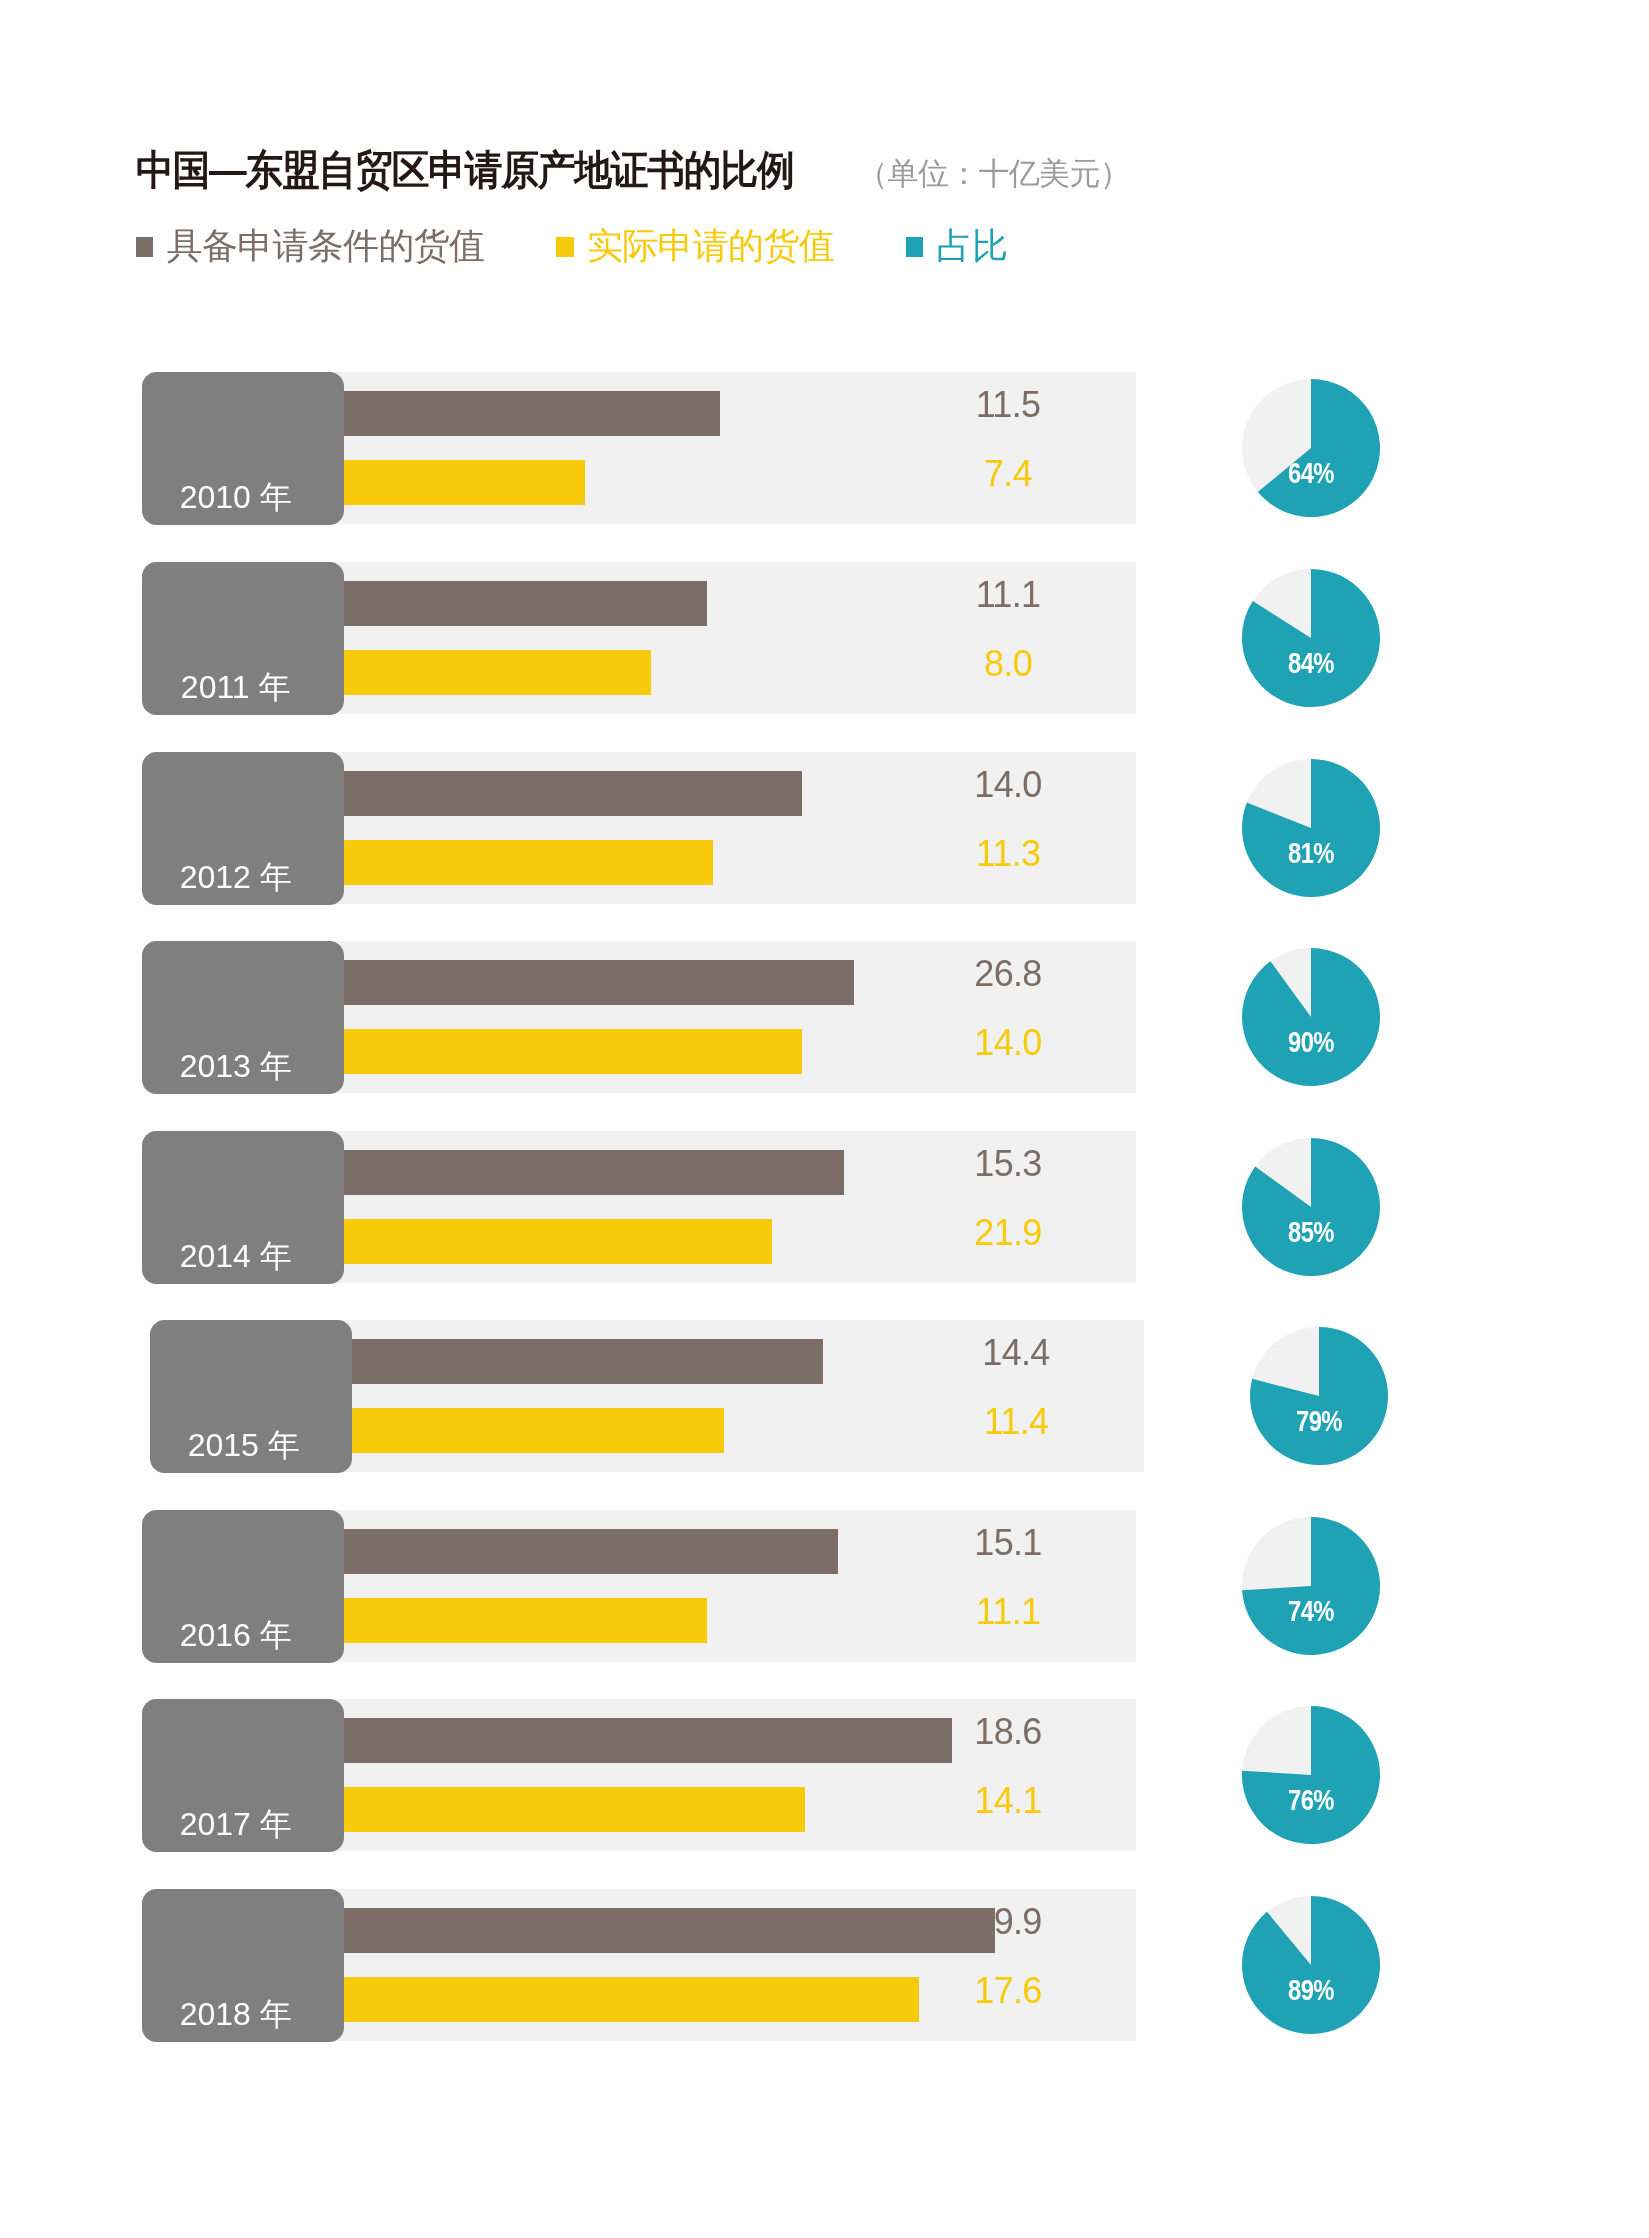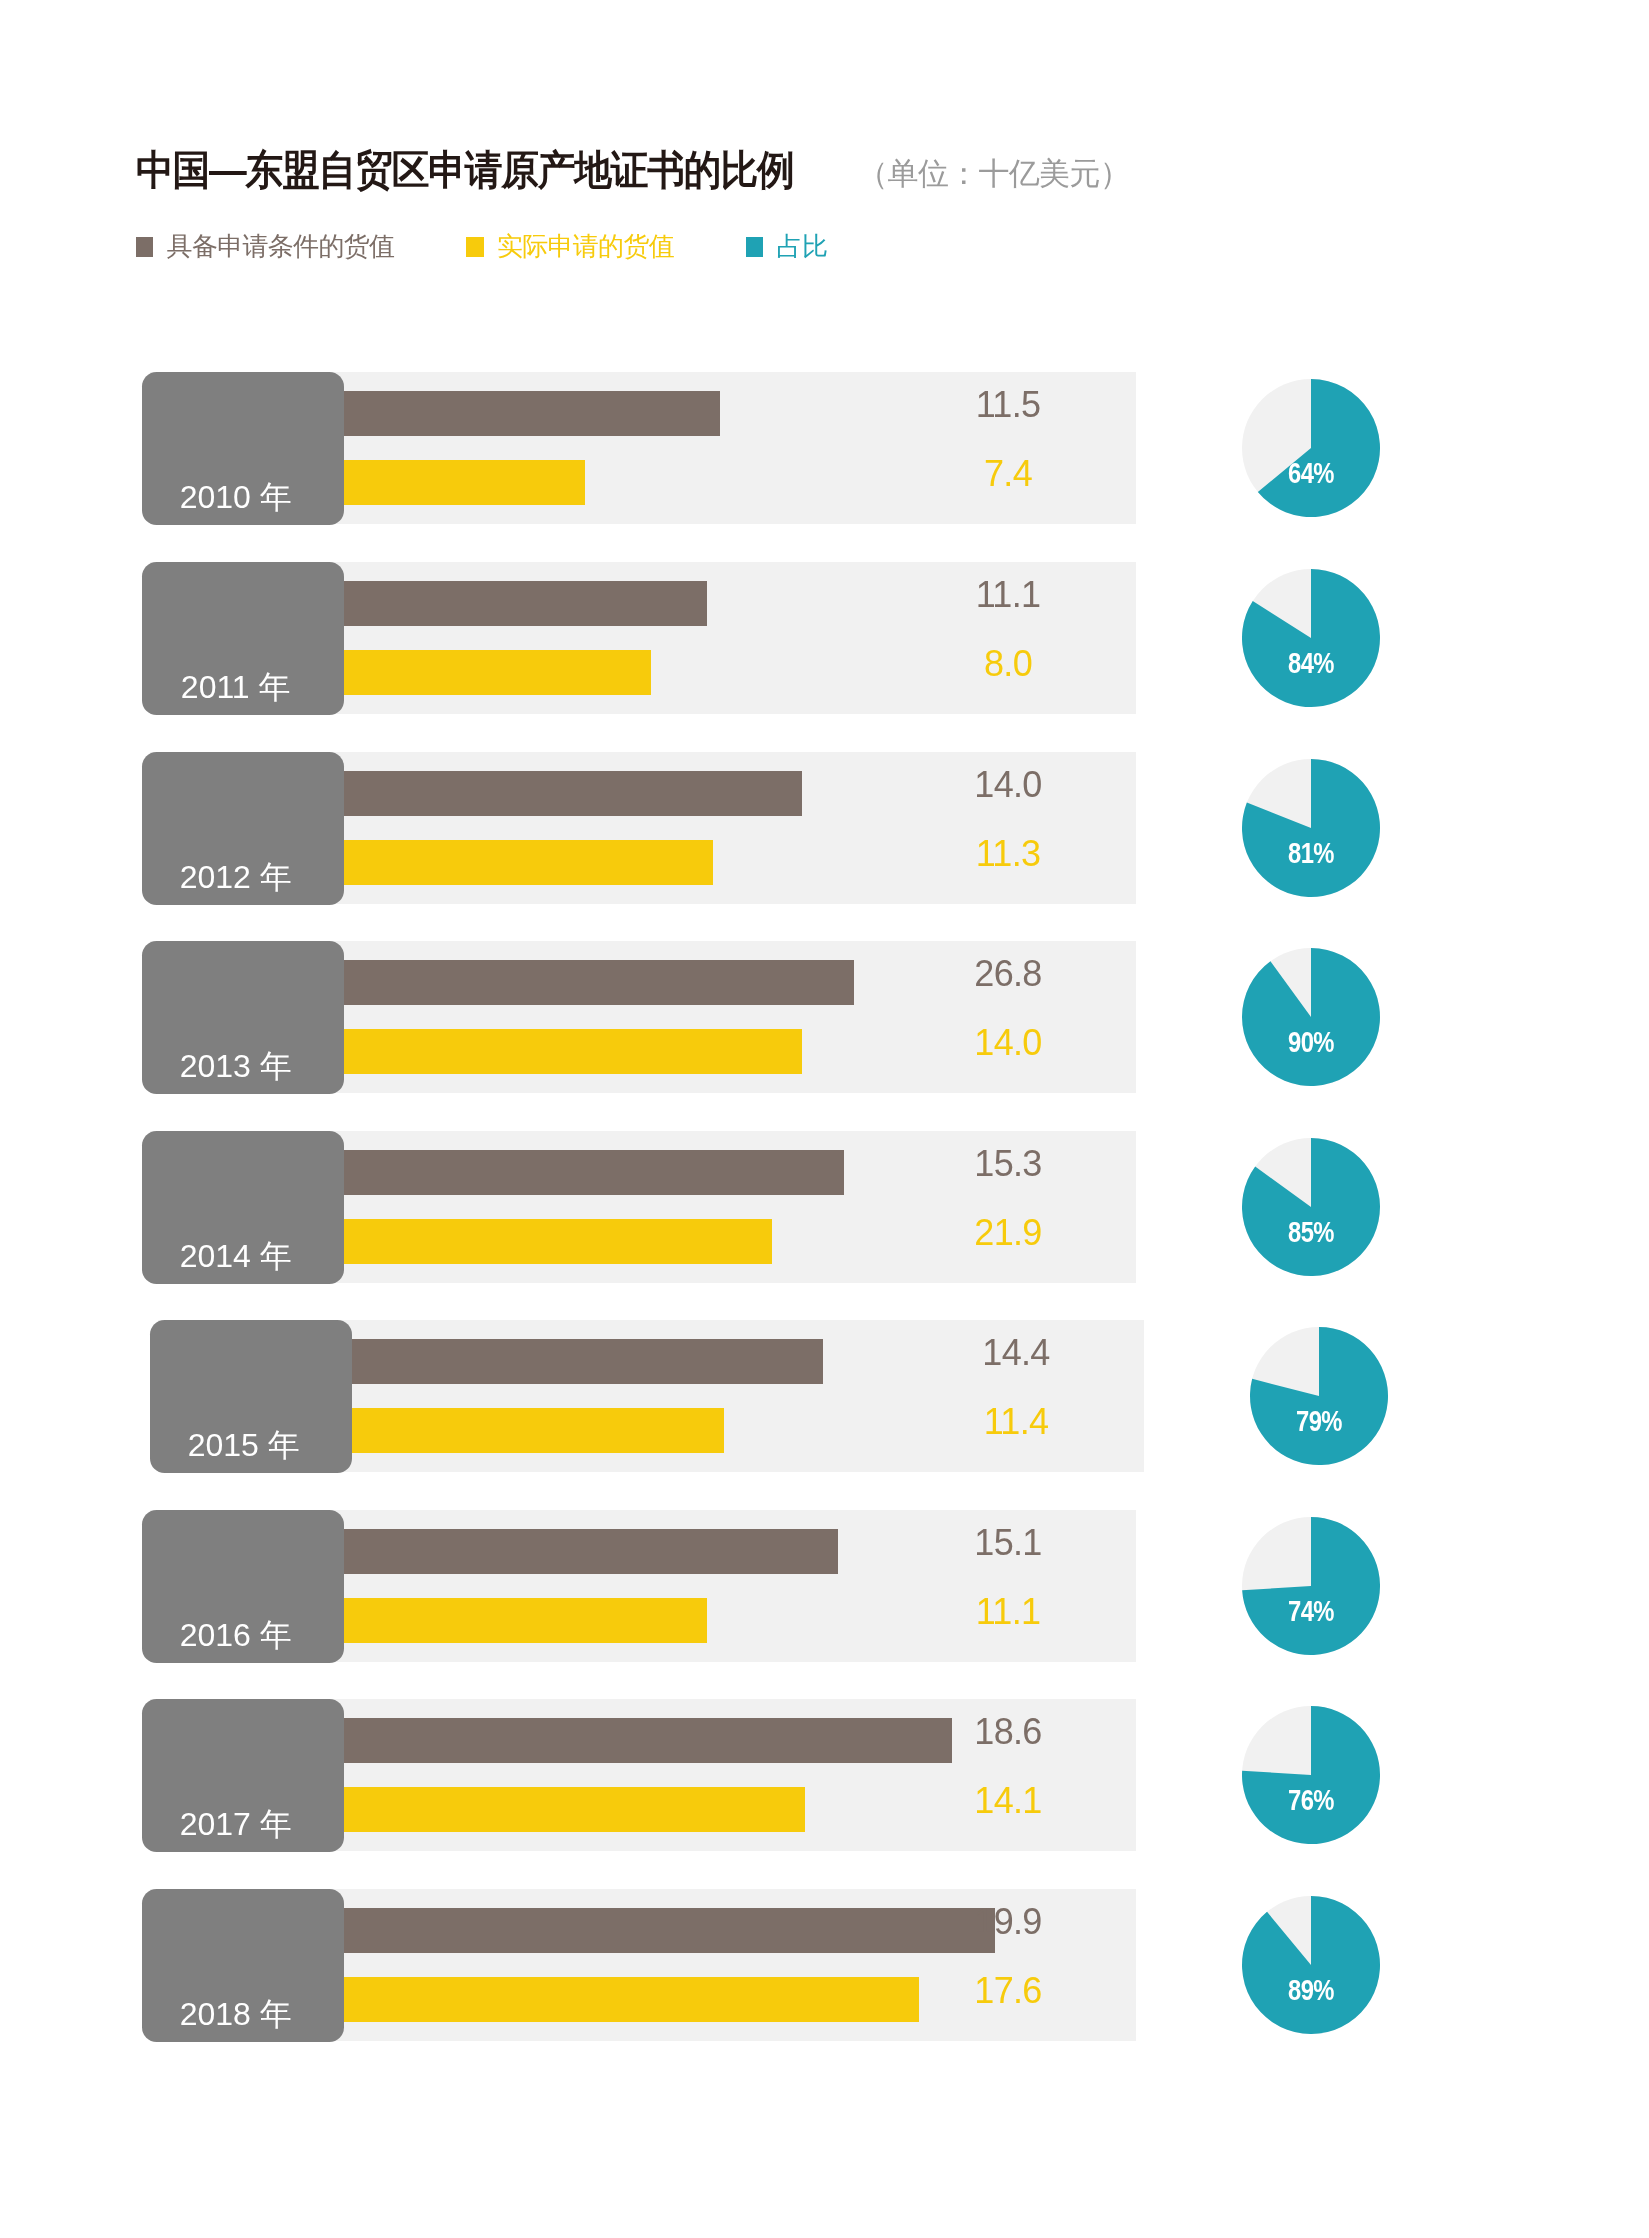--- a/index.html
+++ b/index.html
@@ -60,21 +60,21 @@
     align-items: center;
     white-space: nowrap;
   }
   .legend-swatch {
     width: 17.3px;
     height: 20px;
     margin-right: 13.3px;
     flex: 0 0 auto;
   }
   .legend-label {
-    font-size: 26px;
+    font-size: 36px;
     letter-spacing: -0.7px;
   }
   #legend-item-0 { margin-right: 72px; }
   #legend-item-1 { margin-right: 72px; text-align: right; }
 
   
   #rows {
     position: absolute;
     left: 0;
     top: 0;

